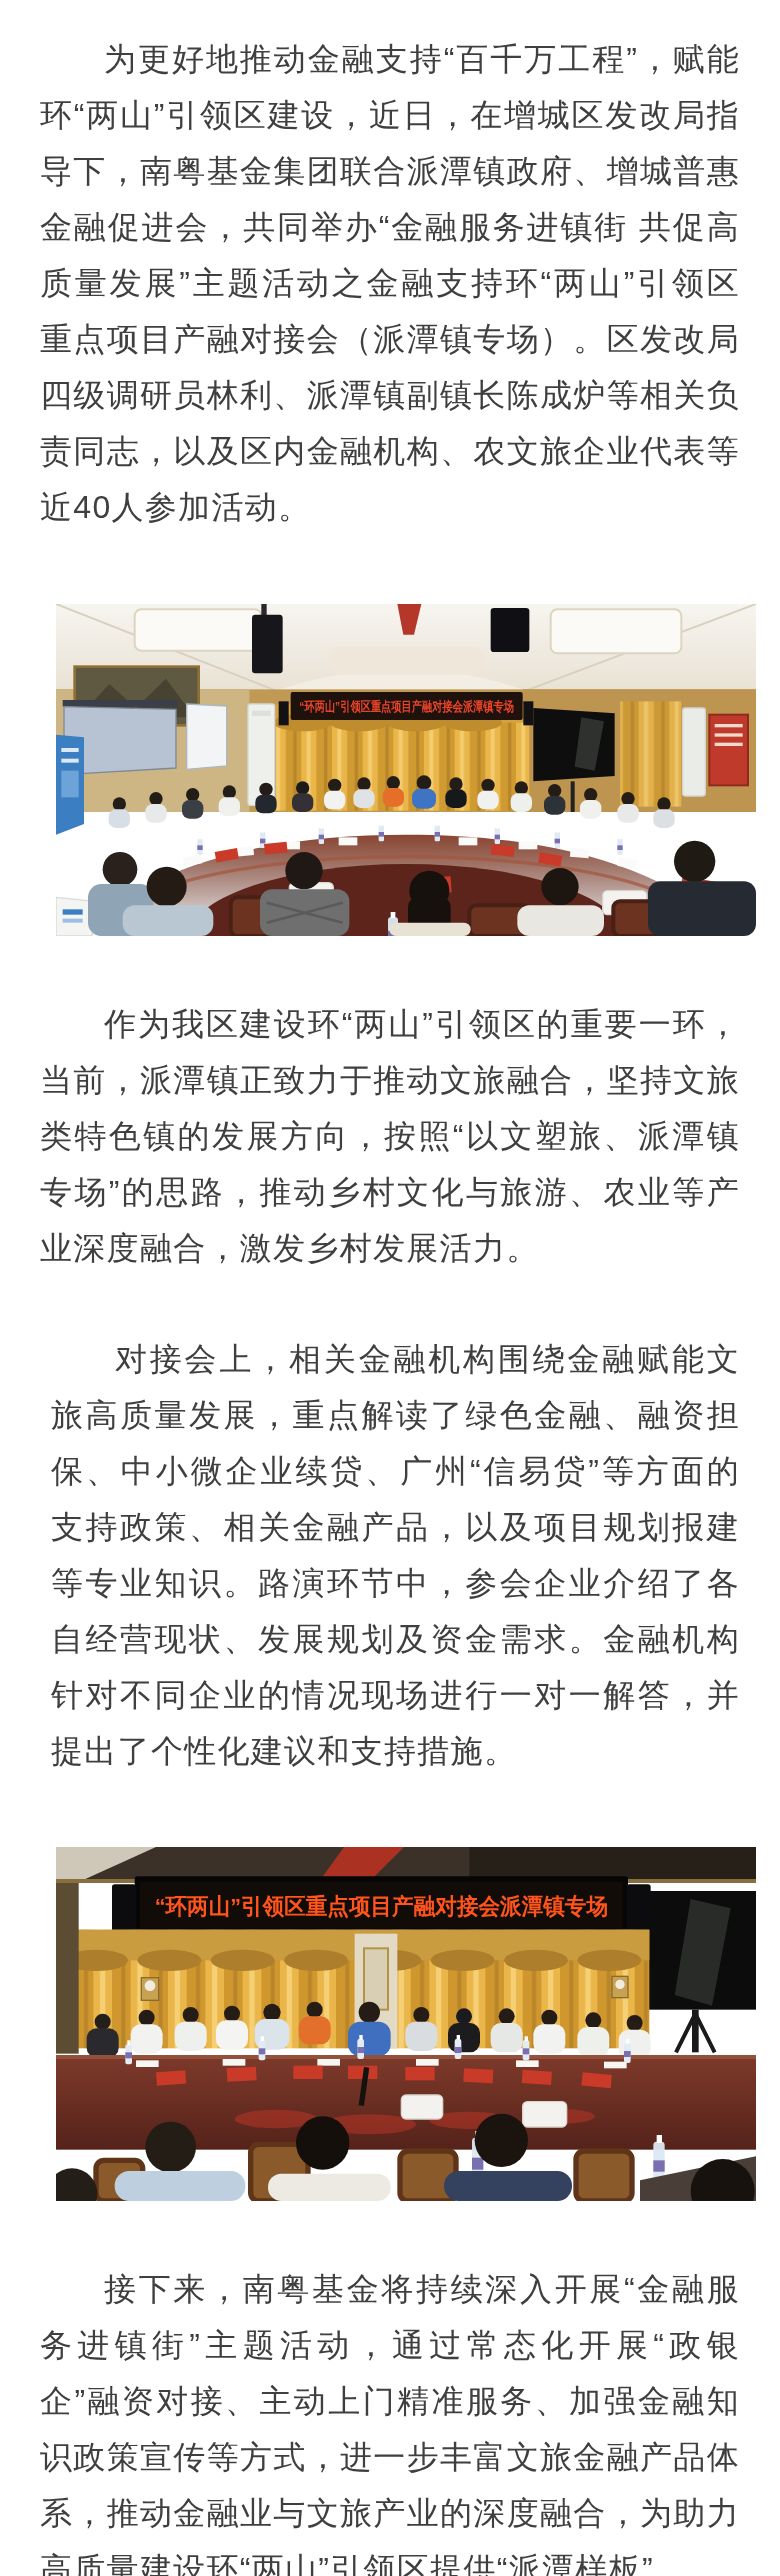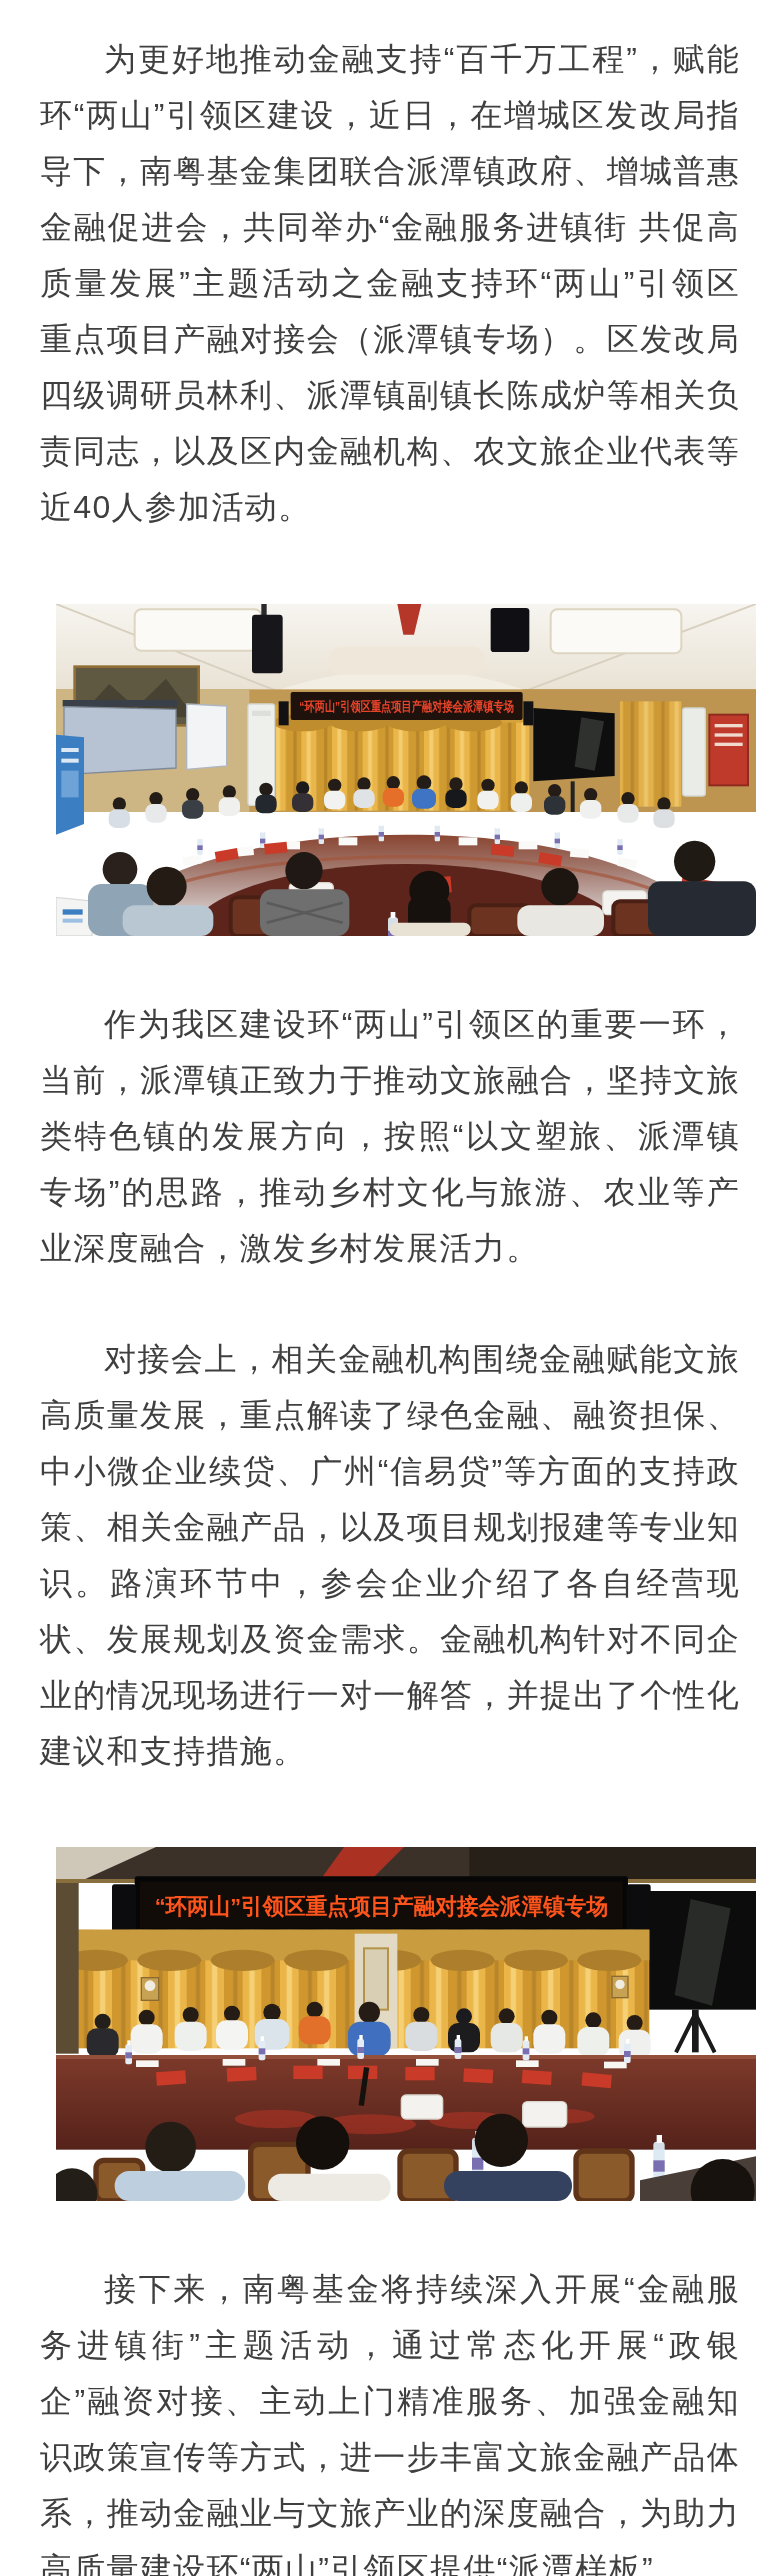--- a/index.html
+++ b/index.html
@@ -16,21 +16,21 @@
     font-size: 32px;
     line-height: 56px;
     letter-spacing: 1.3px;
     color: #3f3f3f;
     text-indent: 2em;
     text-align: justify;
     word-break: break-all;
   }
   p.lines-9 { min-height: 504px; }
   p.lines-5 { min-height: 280px; }
-  p.lines-8 { min-height: 448px; }
+  p.lines-8 { min-height: 448px; margin-left: 11px; }
   p.lines-6 { min-height: 336px; }
   p.gap-above { margin-top: 55px; }
   figure { margin: 0; padding: 16px; }
   figure.photo-1 { margin: 53px 0 44px 0; width: 700px; height: 332px; }
   figure.photo-2 { margin: 52px 0 44px 0; width: 700px; height: 354px; }
   figure svg { display: block; width: 100%; height: 100%; }
   svg text {
     font-family: "Liberation Sans", sans-serif;
     font-weight: bold;
   }

